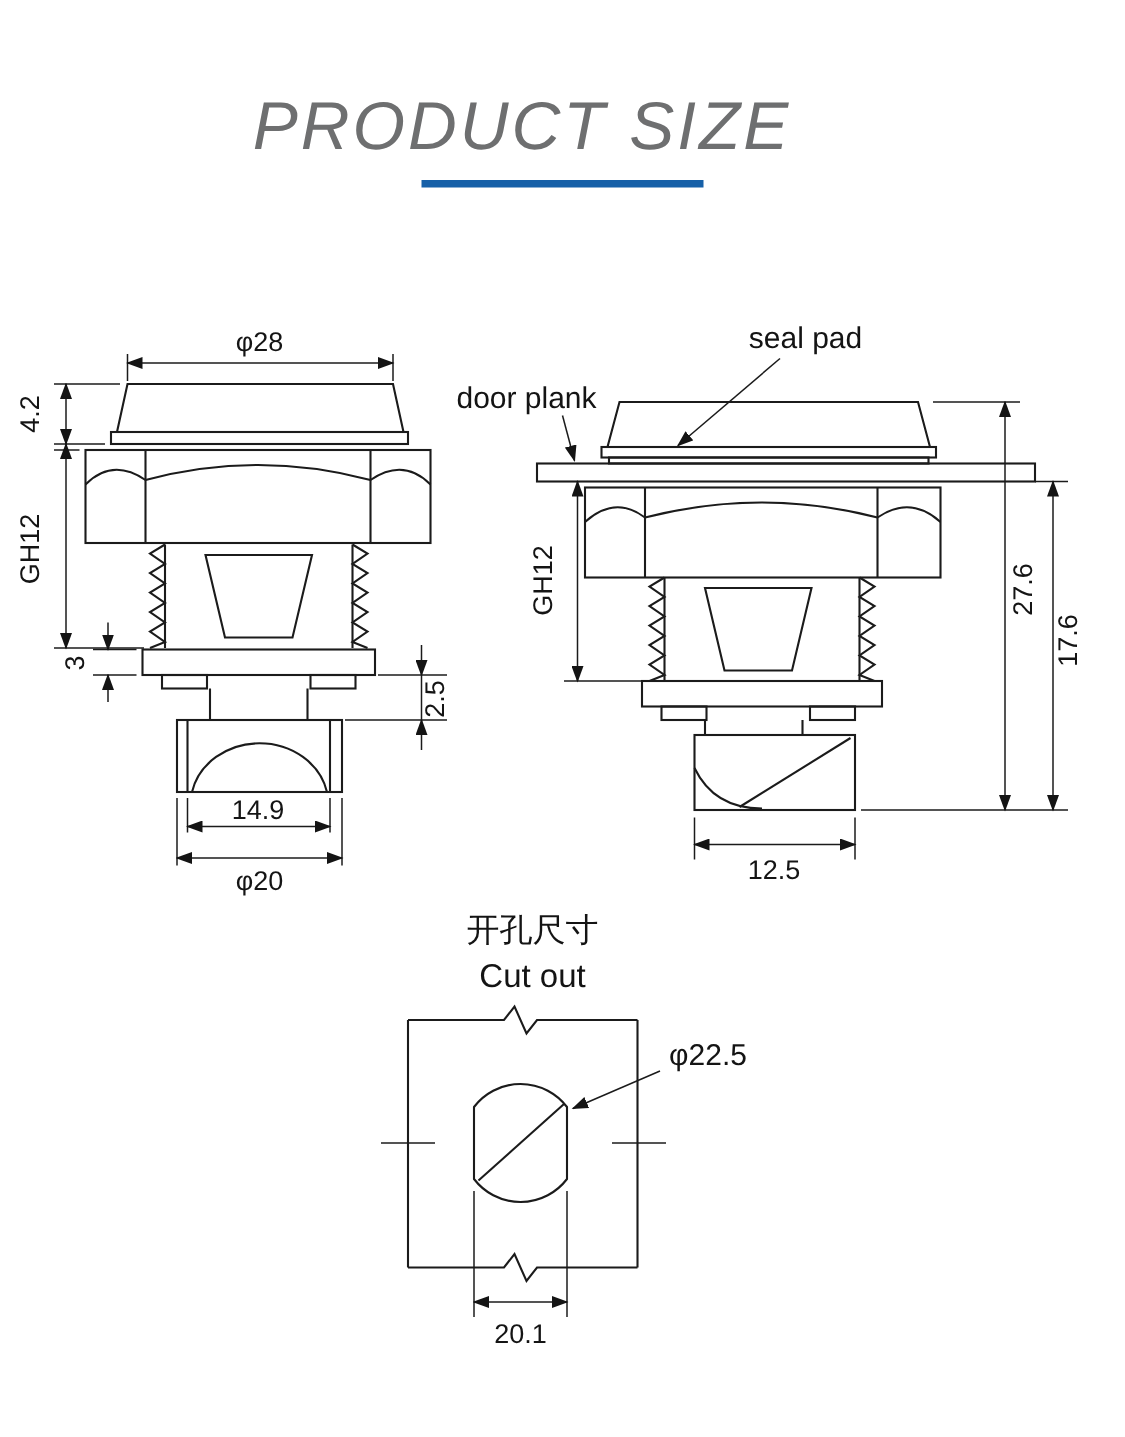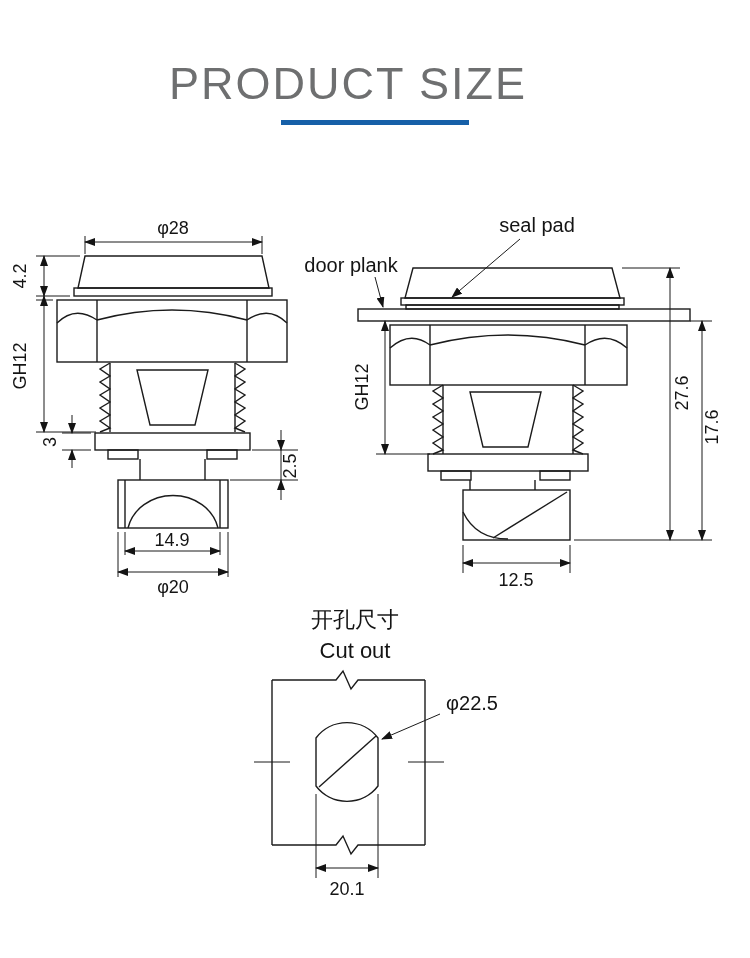--- a/index.html
+++ b/index.html
@@ -1,19 +1,19 @@
 <!DOCTYPE html>
 <html><head>
 <meta charset="utf-8">
 <style>
   html,body{margin:0;padding:0;background:#ffffff;}
   .page{position:relative;width:750px;height:958px;background:#ffffff;overflow:hidden;
         font-family:"Liberation Sans",sans-serif;}
   .page-title{position:absolute;top:58px;left:0;width:696px;text-align:center;
-        font-size:45px;letter-spacing:2px;color:#6e6f70;font-weight:500;}
+        font-size:45px;letter-spacing:2px;color:#6e6f70;font-weight:500;font-style:italic;}
   .title-underline{position:absolute;top:120px;left:281px;width:188px;height:5px;background:#1660a8;}
   svg{position:absolute;}
   .obj{stroke:#1b1b1b;stroke-width:1.4;fill:none;}
   .dim{stroke:#1b1b1b;stroke-width:1;fill:none;}
   text{font-family:"Liberation Sans",sans-serif;fill:#141414;}
   .dtxt{font-size:18px;}
   .lbl{font-size:20px;}
   .ttl{font-size:22px;}
   .arrow{fill:#141414;}
 </style>

